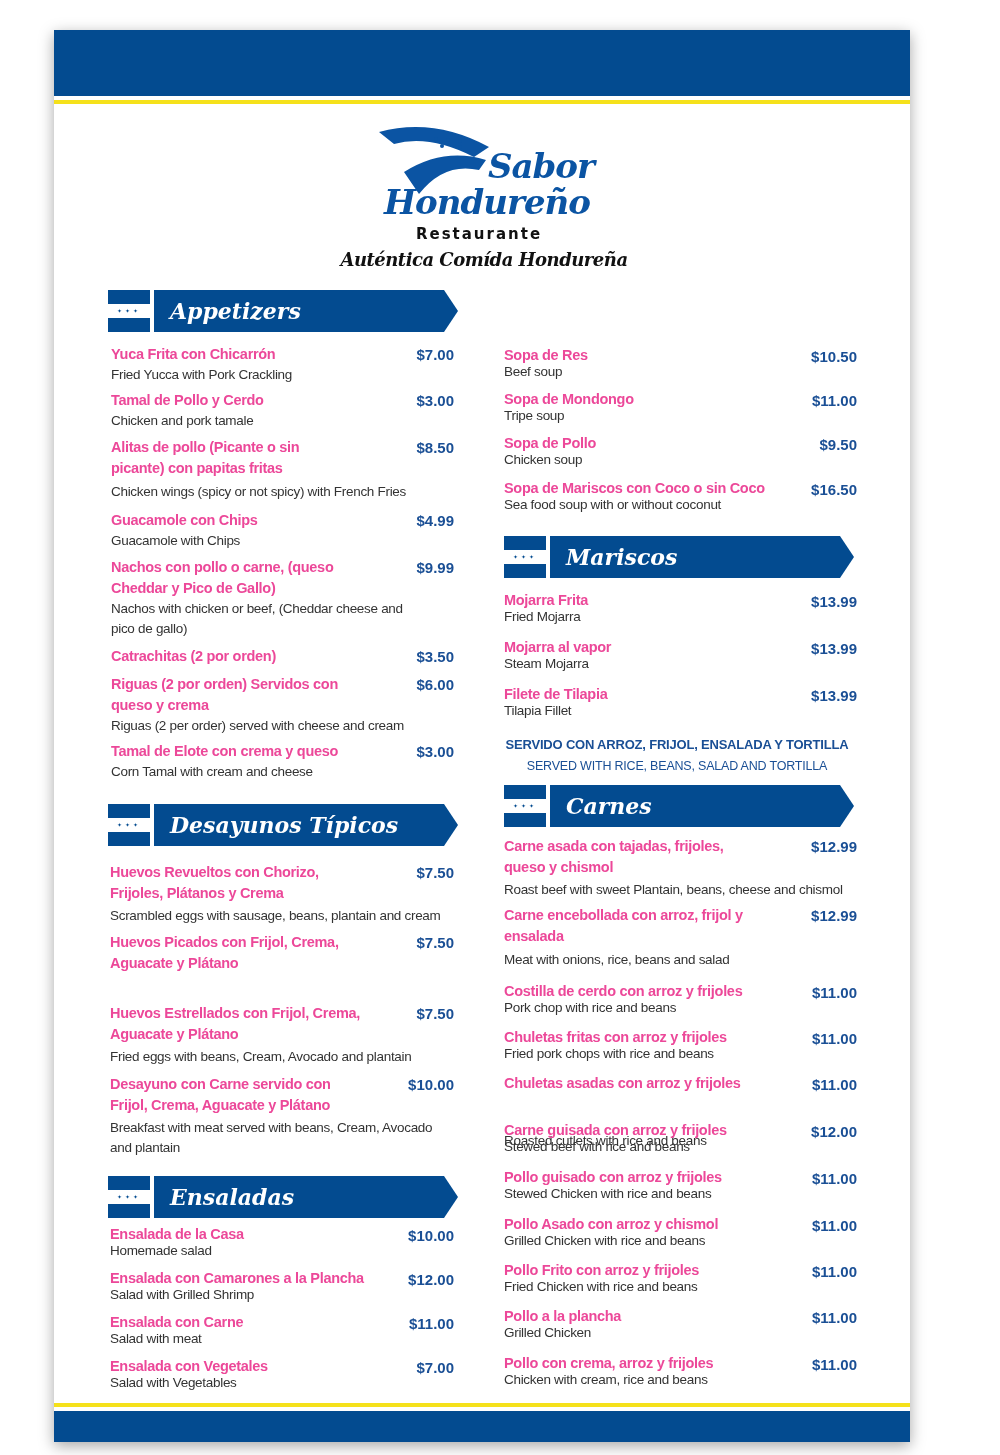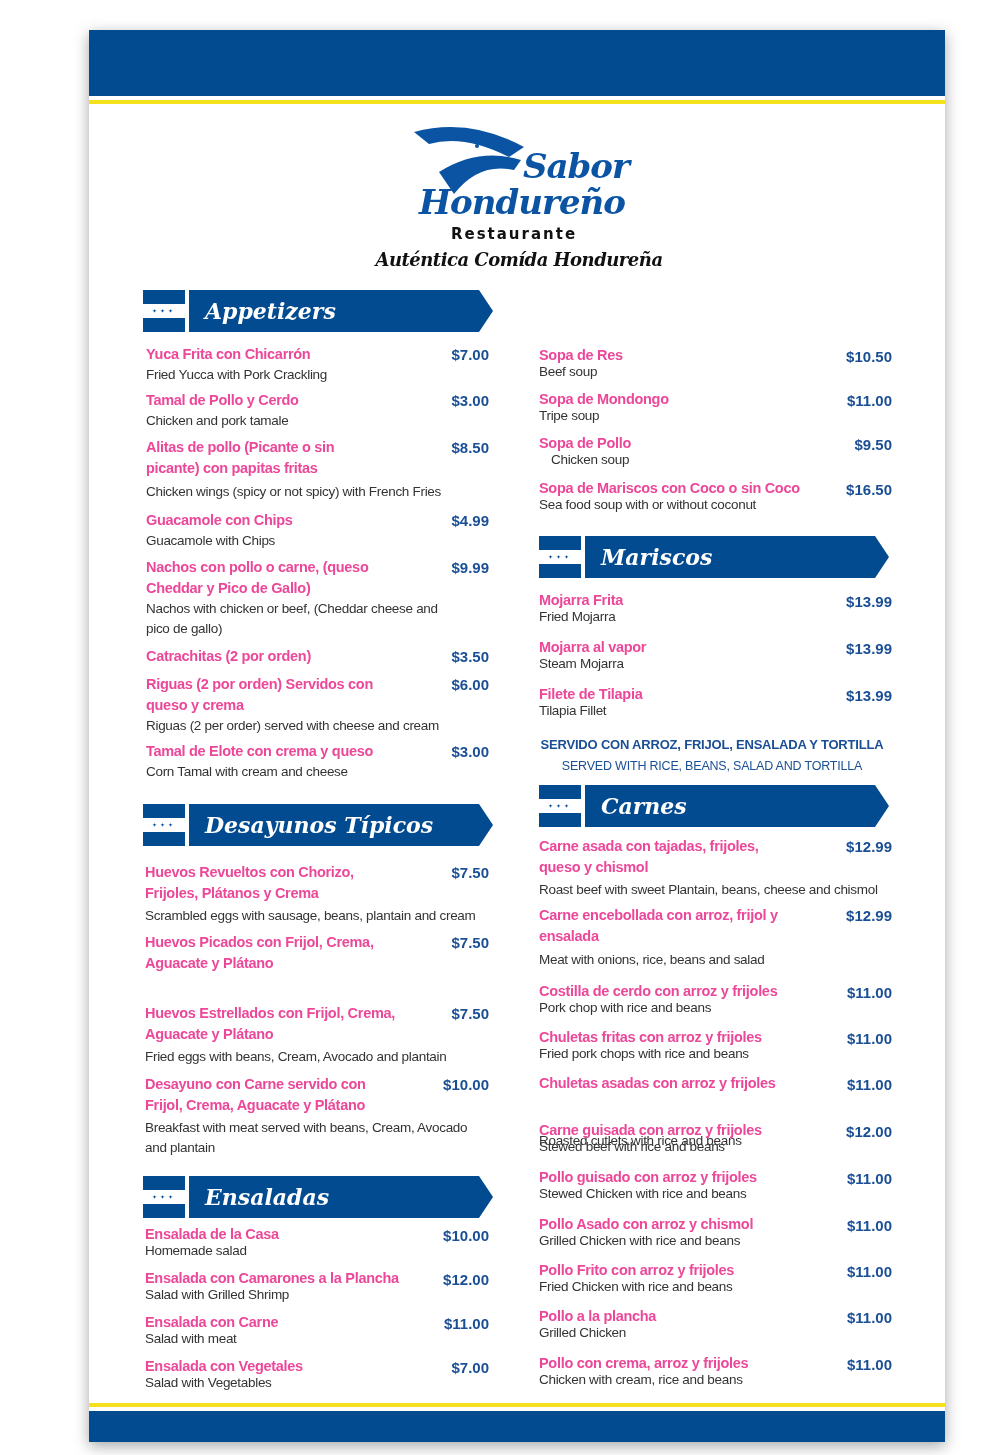--- a/index.html
+++ b/index.html
@@ -1,20 +1,20 @@
 <!DOCTYPE html>
 <html><head>
 <meta charset="utf-8">
 <style>
   * { box-sizing: border-box; margin: 0; padding: 0; }
   html, body { width: 1000px; height: 1455px; background: #ffffff; overflow: hidden; }
   body { position: relative; font-family: "Liberation Sans", sans-serif; }
 
   .page {
-    position: absolute; left: 89px; top: 30px; width: 856px; height: 1412px;
+    position: absolute; left: 54px; top: 30px; width: 856px; height: 1412px;
     background: #ffffff;
     box-shadow: 0 4px 14px rgba(0,0,0,0.35);
   }
   .band-top { position: absolute; left: 0; top: 0; width: 100%; height: 66px; background: #034b90; }
   .yellow-top { position: absolute; left: 0; top: 70px; width: 100%; height: 4px; background: #f5e11b; }
   .yellow-bot { position: absolute; left: 0; top: 1373px; width: 100%; height: 4px; background: #f5e11b; }
   .band-bot { position: absolute; left: 0; top: 1381px; width: 100%; height: 31px; background: #034b90; }
 
   
   .logo { position: absolute; left: 320px; top: 92px; width: 240px; height: 150px; }
@@ -238,21 +238,21 @@
       <div class="item-desc" style="line-height:16px;">Beef soup</div>
       <div class="item-price">$10.50</div>
     </div>
     <div class="item" style="top:44px;">
       <div class="item-name" style="line-height:18px;">Sopa de Mondongo</div>
       <div class="item-desc" style="line-height:16px;">Tripe soup</div>
       <div class="item-price">$11.00</div>
     </div>
     <div class="item" style="top:88px;">
       <div class="item-name" style="line-height:18px;">Sopa de Pollo</div>
-      <div class="item-desc" style="line-height:16px;margin-left:12px;">Chicken soup</div>
+      <div class="item-desc" style="line-height:16px;">Chicken soup</div>
       <div class="item-price">$9.50</div>
     </div>
     <div class="item" style="top:133px;">
       <div class="item-name" style="line-height:18px; width:300px;">Sopa de Mariscos con Coco o sin Coco</div>
       <div class="item-desc" style="line-height:16px;">Sea food soup with or without coconut</div>
       <div class="item-price">$16.50</div>
     </div>
   </div>
 
   <div class="sec-head" style="left:450px; top:506px; width:350px;">

